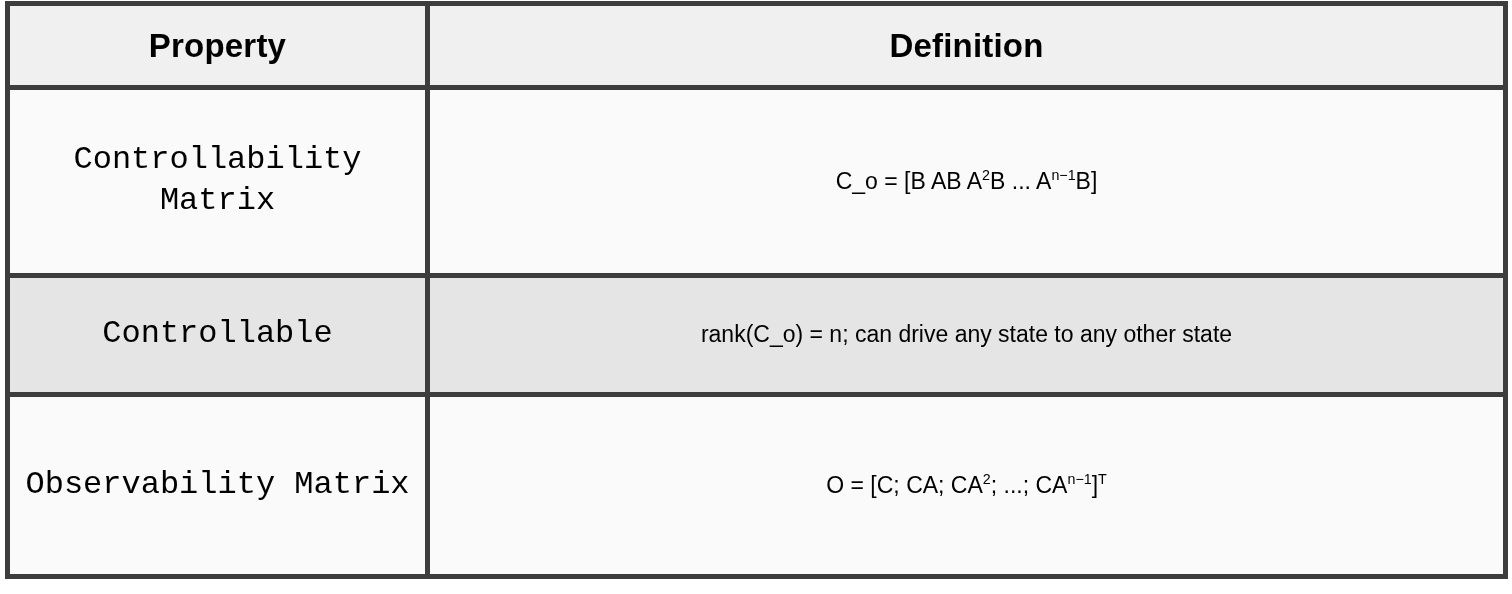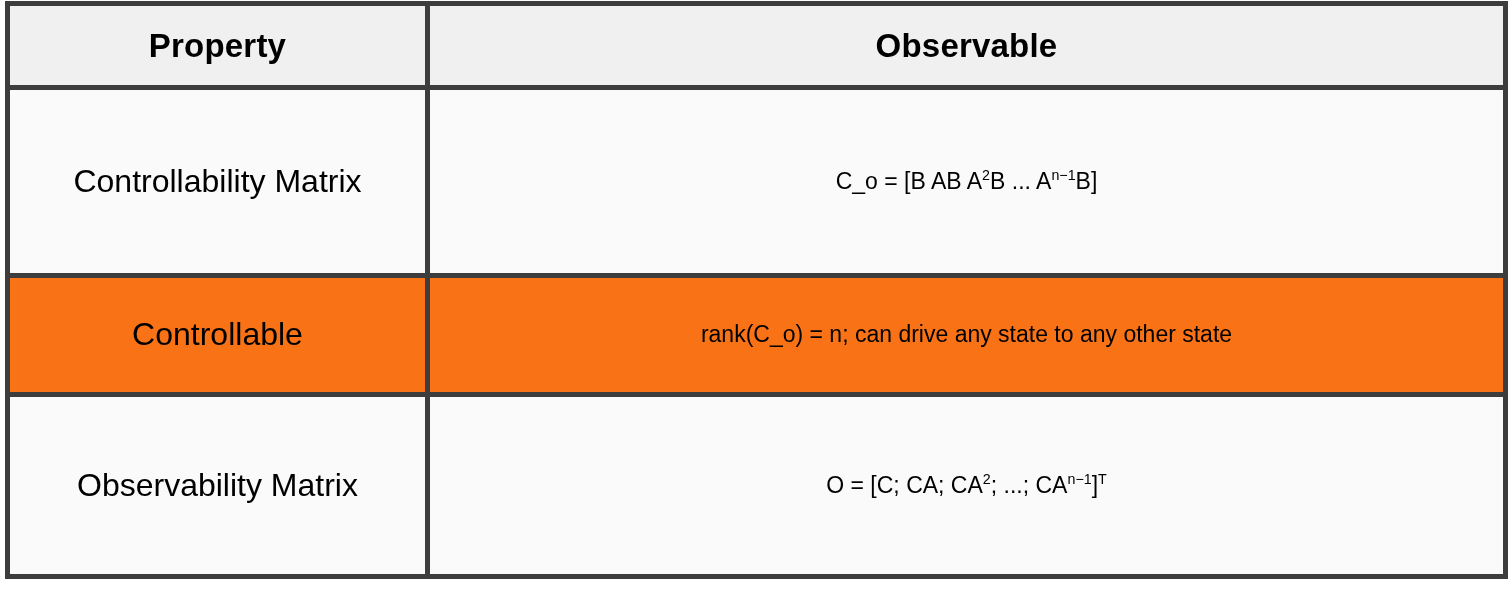--- a/index.html
+++ b/index.html
@@ -48,25 +48,26 @@
     font-size: 33px;
     letter-spacing: 0.2px;
     height: 84px;
   }
 
   tbody td {
     font-weight: normal;
   }
 
   tbody tr.odd td { background: #fafafa; }
-  tbody tr.even td { background: #f97316; }
+  tbody tr.even td { background: #e5e5e5; }
 
   td.prop-cell {
     font-size: 32px;
     line-height: 1.28;
+    font-family: Liberation Mono, monospace;
   }
   td.def-cell {
     font-size: 23px;
     line-height: 1.28;
   }
 
   tr.r1 { height: 140px; }
   tr.r2 { height: 89px; }
   tr.r3 { height: 136px; }
   tr.r4 { height: 128px; }
@@ -82,21 +83,21 @@
 
 <div class="table-wrap">
   <table class="props">
     <colgroup>
       <col class="c1">
       <col class="c2">
     </colgroup>
     <thead>
       <tr>
         <th>Property</th>
-        <th>Observable</th>
+        <th>Definition</th>
       </tr>
     </thead>
     <tbody>
       <tr class="odd r1">
         <td class="prop-cell">Controllability Matrix</td>
         <td class="def-cell">
           <span>C_o = [B AB A</span><sup>2</sup><span>B ... A</span><sup>n−1</sup><span>B]</span>
         </td>
       </tr>
       <tr class="even r2">

